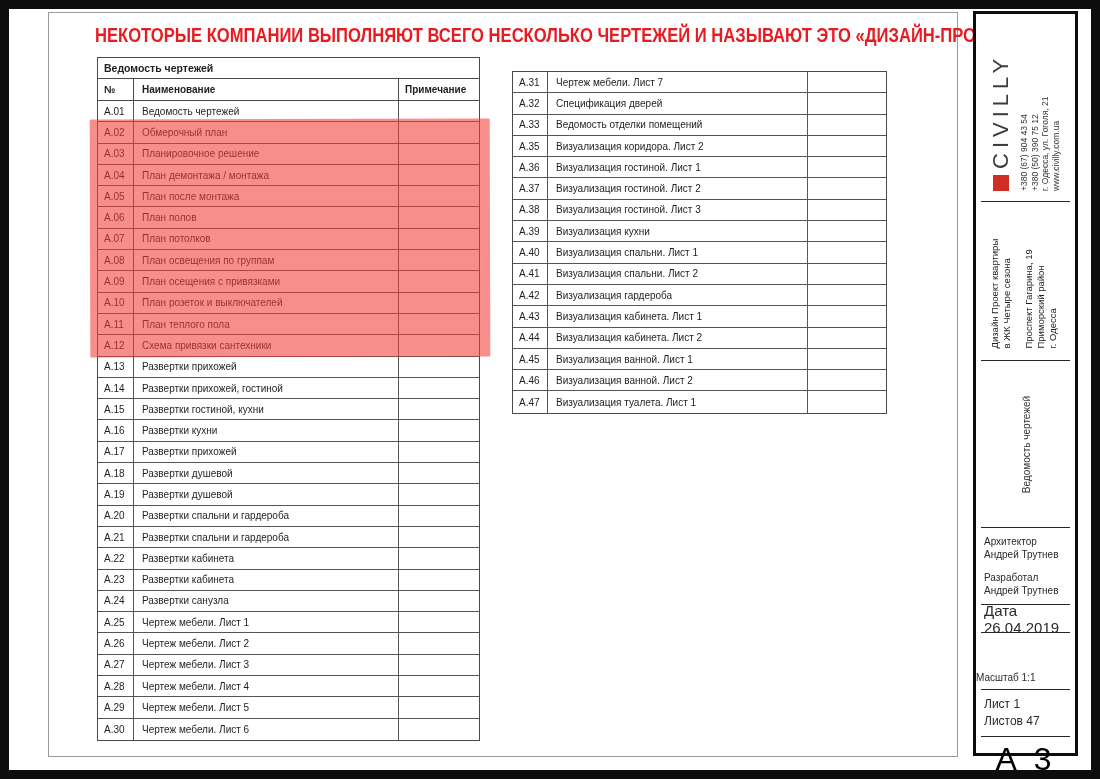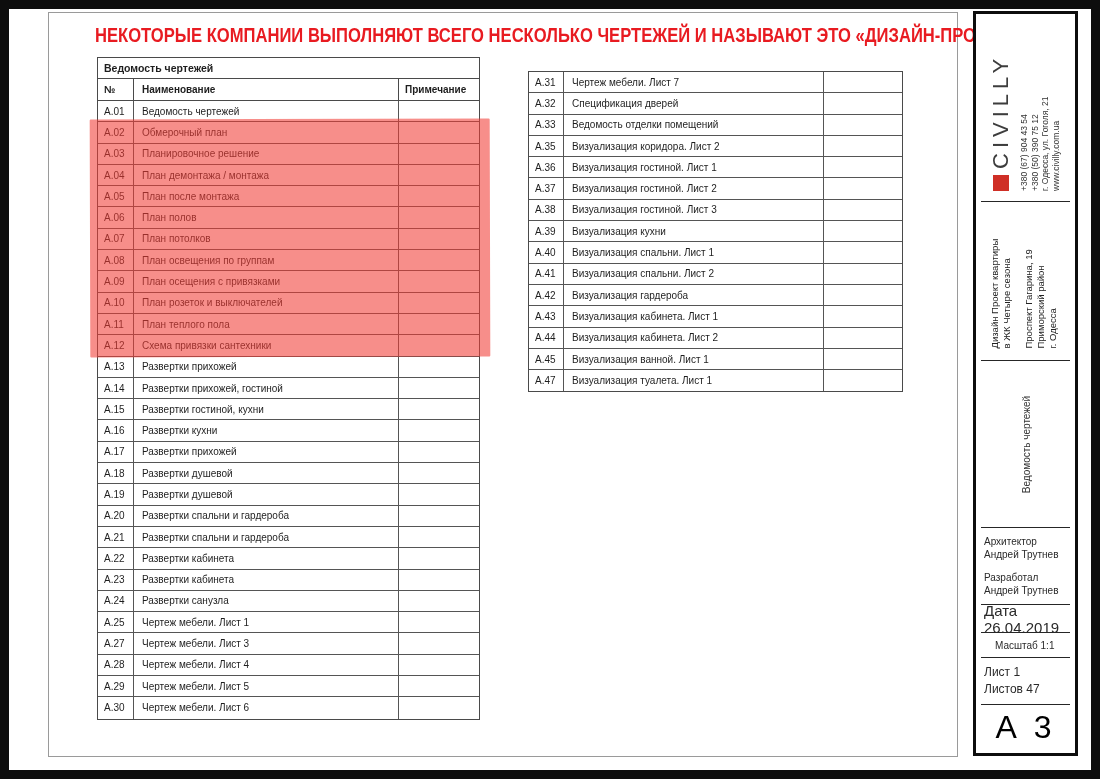--- a/index.html
+++ b/index.html
@@ -8,21 +8,21 @@
   .sheet { position:relative; width:1100px; height:779px; background:#ffffff; overflow:hidden; }
 
   .outer-frame { position:absolute; left:0; top:0; right:0; bottom:0; border:9px solid #0d0d0d; pointer-events:none; z-index:20; }
   .inner-frame { position:absolute; left:48px; top:12px; width:910px; height:745px; border:1px solid #9a9a9a; }
 
   .headline { position:absolute; left:95px; top:22px; white-space:nowrap; font-weight:bold; font-size:21px; line-height:25px; color:#e81b21; transform:scaleX(0.79); transform-origin:0 0; letter-spacing:0px; }
 
   
   .dtable { position:absolute; background:#fff; border:1px solid #4a4a4a; font-size:10px; color:#1e1e1e; }
   .ltable { left:97px; top:57px; width:383px; }
-  .rtable { left:528px; top:71px; width:375px; }
+  .rtable { left:512px; top:71px; width:375px; }
   .ttitle { height:21px; border-bottom:1px solid #4a4a4a; font-weight:bold; font-size:10.5px; display:flex; align-items:center; padding-left:6px; }
   .thead  { height:22px; border-bottom:1px solid #4a4a4a; display:flex; font-weight:bold; font-size:10px; }
   .thead > div { display:flex; align-items:center; }
   .trow { height:21.3px; display:flex; border-bottom:1px solid #555; }
   .tbody .trow:last-child { border-bottom:none; }
   .trow > div { display:flex; align-items:center; overflow:hidden; white-space:nowrap; }
   .c-num  { width:36px; border-right:1px solid #555; padding-left:6px; flex:none; }
   .c-name { width:265px; border-right:1px solid #555; padding-left:8px; flex:none; }
   .c-note { flex:1; padding-left:6px; }
   .rtable .c-num { width:35px; }
@@ -47,21 +47,21 @@
   .contacts { margin-top:5px; font-size:8.5px; line-height:10.5px; color:#333; }
 
   .r2 { padding:12px 0 0 12px; font-size:9.5px; line-height:12px; color:#222; }
   .r2 .gap { height:10px; }
 
   .r3 { display:flex; align-items:center; justify-content:center; font-size:10px; color:#333; }
 
   .s4 { height:76px; padding:8px 0 0 8px; font-size:10px; line-height:12.5px; }
   .s4 .gap8 { height:11px; }
   .s5 { height:27px; display:flex; align-items:center; padding-left:8px; font-size:15px; }
-  .s6 { height:24px; display:flex; align-items:center; padding-left:19px; font-size:10px; }
+  .s6 { height:24px; display:flex; align-items:center; padding-left:0; font-size:10px;margin-top:32px; }
   .s7 { height:46px; padding:6px 0 0 8px; font-size:12px; line-height:16.5px; }
   .s8 { height:44px; display:flex; align-items:center; justify-content:center; font-size:32px; letter-spacing:4px; color:#000000; }
 </style>
 </head>
 <body>
 
 <div class="sheet">
   <div class="inner-frame"></div>
 
   <div class="headline">НЕКОТОРЫЕ КОМПАНИИ ВЫПОЛНЯЮТ ВСЕГО НЕСКОЛЬКО ЧЕРТЕЖЕЙ И НАЗЫВАЮТ ЭТО «ДИЗАЙН-ПРОЕКТОМ»</div>
@@ -218,20 +218,25 @@
           <div class="c-name">Развертки санузла</div>
           <div class="c-note"></div>
         </div>
 
         <div class="trow">
           <div class="c-num">A.25</div>
           <div class="c-name">Чертеж мебели. Лист 1</div>
           <div class="c-note"></div>
         </div>
 
+        <div class="trow">
+          <div class="c-num">A.26</div>
+          <div class="c-name">Чертеж мебели. Лист 2</div>
+          <div class="c-note"></div>
+        </div>
 
         <div class="trow">
           <div class="c-num">A.27</div>
           <div class="c-name">Чертеж мебели. Лист 3</div>
           <div class="c-note"></div>
         </div>
 
         <div class="trow">
           <div class="c-num">A.28</div>
           <div class="c-name">Чертеж мебели. Лист 4</div>
@@ -333,20 +338,25 @@
           <div class="c-name">Визуализация кабинета. Лист 2</div>
           <div class="c-note"></div>
         </div>
 
         <div class="trow">
           <div class="c-num">A.45</div>
           <div class="c-name">Визуализация ванной. Лист 1</div>
           <div class="c-note"></div>
         </div>
 
+        <div class="trow">
+          <div class="c-num">A.46</div>
+          <div class="c-name">Визуализация ванной. Лист 2</div>
+          <div class="c-note"></div>
+        </div>
 
         <div class="trow">
           <div class="c-num">A.47</div>
           <div class="c-name">Визуализация туалета. Лист 1</div>
           <div class="c-note"></div>
         </div>
       </div>
   </div>
 
   <div class="highlight"></div>

